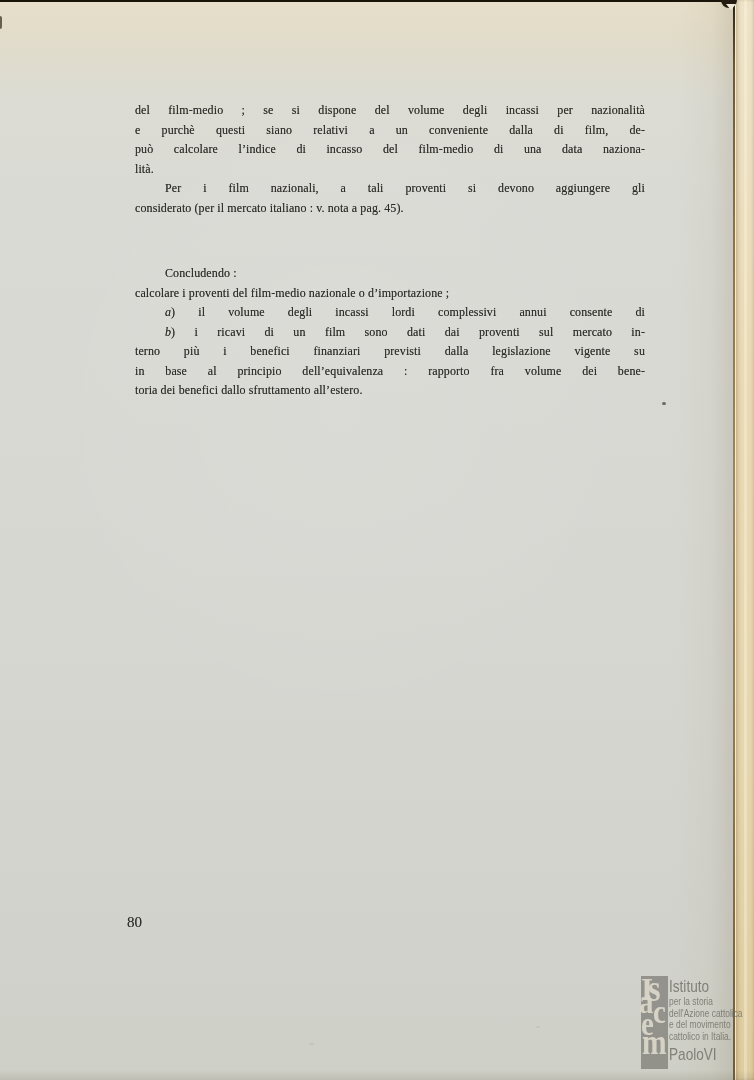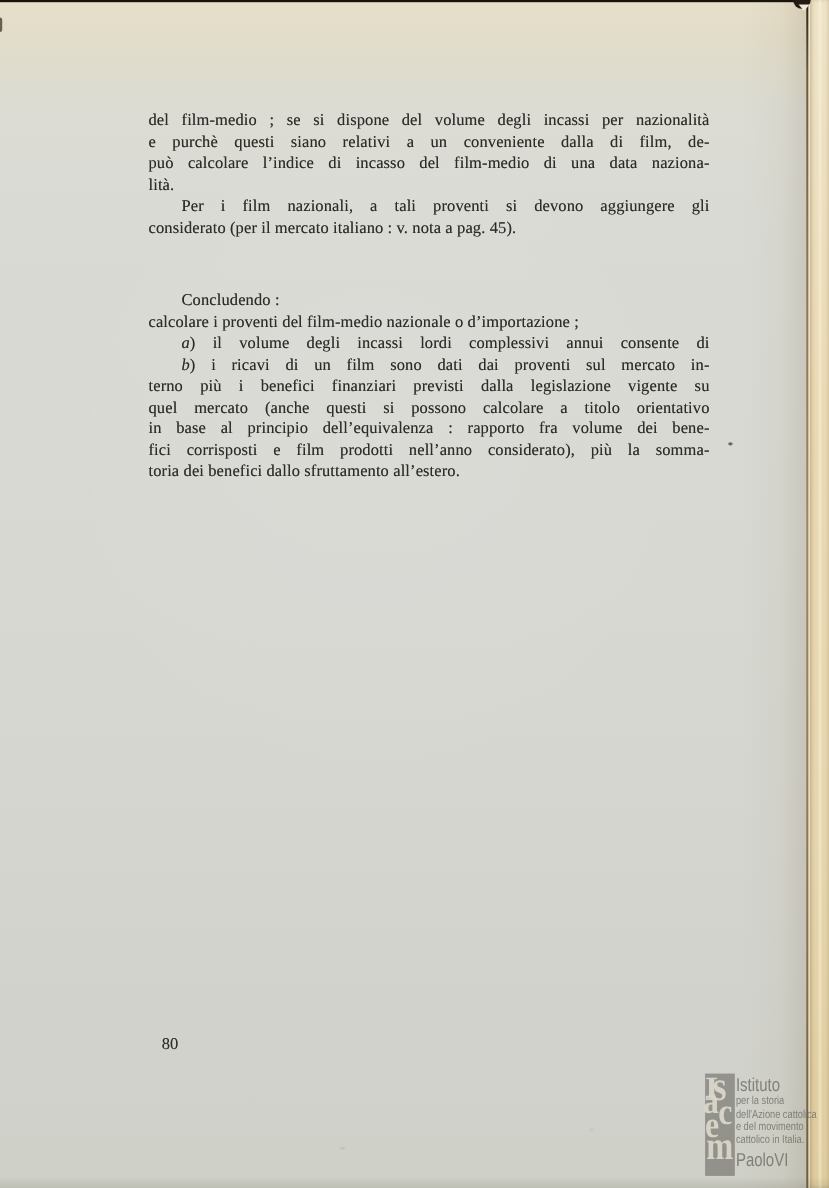--- a/index.html
+++ b/index.html
@@ -38,29 +38,29 @@
   .notch{position:absolute;top:0;left:721px;width:16px;height:8px;background:#241c11;border-radius:0 0 8px 8px;}
   .notch-tri{position:absolute;top:4px;left:726px;width:0;height:0;
     border-left:5px solid transparent;border-right:5px solid transparent;border-top:6px solid #efe9d8;}
   .speck{position:absolute;border-radius:50%;}
   .speck1{left:662px;top:402px;width:4px;height:3px;background:#55524a;opacity:.85;}
   .speck2{left:309px;top:1043px;width:5px;height:2px;background:#b9b9ae;opacity:.6;}
   .speck3{left:536px;top:1026px;width:4px;height:2px;background:#bcbcb1;opacity:.55;}
 
   
   .body-text{position:absolute;left:135px;top:101px;width:510px;
-    font-size:15px;line-height:19.5px;color:#2d2c28;
+    font-size:12px;line-height:19.5px;color:#2d2c28;
     text-shadow:0 0 0.4px rgba(45,44,40,0.55);
     letter-spacing:0.1px;}
   .line{text-align:justify;text-align-last:justify;white-space:normal;}
   .line.last{text-align-last:left;}
   .line.indent{text-indent:30px;}
   .pgap{width:100%;}
-  .page-number{position:absolute;left:127px;top:942px;font-size:15px;color:#2f2e2a;
-    text-shadow:0 0 0.4px rgba(45,44,40,0.5);margin-left:20px;}
+  .page-number{position:absolute;left:127px;top:914px;font-size:15px;color:#2f2e2a;
+    text-shadow:0 0 0.4px rgba(45,44,40,0.5);}
 
   
   .watermark{position:absolute;left:641px;top:976px;width:113px;height:94px;
     font-family:"Liberation Sans", sans-serif;}
   .wm-box{position:absolute;left:0;top:0;width:27px;height:93px;
     background:rgba(96,95,90,0.55);}
   .wl{position:absolute;font-family:"Liberation Serif", serif;font-weight:bold;
     color:rgba(218,214,201,0.95);line-height:1;transform-origin:left top;}
   .wl0{left:0px;top:-2px;font-size:31px;}
   .wl1{left:7px;top:-7px;font-size:38px;transform:scaleX(0.85);}
@@ -88,23 +88,21 @@
       <div class="line">può calcolare l’indice di incasso del film-medio di una data naziona-</div>
       <div class="line last">lità.</div>
       <div class="line indent">Per i film nazionali, a tali proventi si devono aggiungere gli</div>
       <div class="line last">considerato (per il mercato italiano : v. nota a pag. 45).</div>
       <div class="pgap" style="height: 46px;"></div>
       <div class="line last indent">Concludendo :</div>
       <div class="line last">calcolare i proventi del film-medio nazionale o d’importazione ;</div>
       <div class="line indent"><i>a</i>) il volume degli incassi lordi complessivi annui consente di</div>
       <div class="line indent"><i>b</i>) i ricavi di un film sono dati dai proventi sul mercato in-</div>
       <div class="line">terno più i benefici finanziari previsti dalla legislazione vigente su</div>
-      <div class="line">quel mercato (anche questi si possono calcolare a titolo orientativo</div>
       <div class="line">in base al principio dell’equivalenza : rapporto fra volume dei bene-</div>
-      <div class="line">fici corrisposti e film prodotti nell’anno considerato), più la somma-</div>
       <div class="line last">toria dei benefici dallo sfruttamento all’estero.</div>
     </div>
   <div class="page-number">80</div>
 
   <div class="top-edge"></div>
   <div class="left-mark"></div>
   <div class="crease"></div>
   <div class="crease-hilite"></div>
   <div class="edge-strip"></div>
   <div class="edge-strip-hl"></div>

